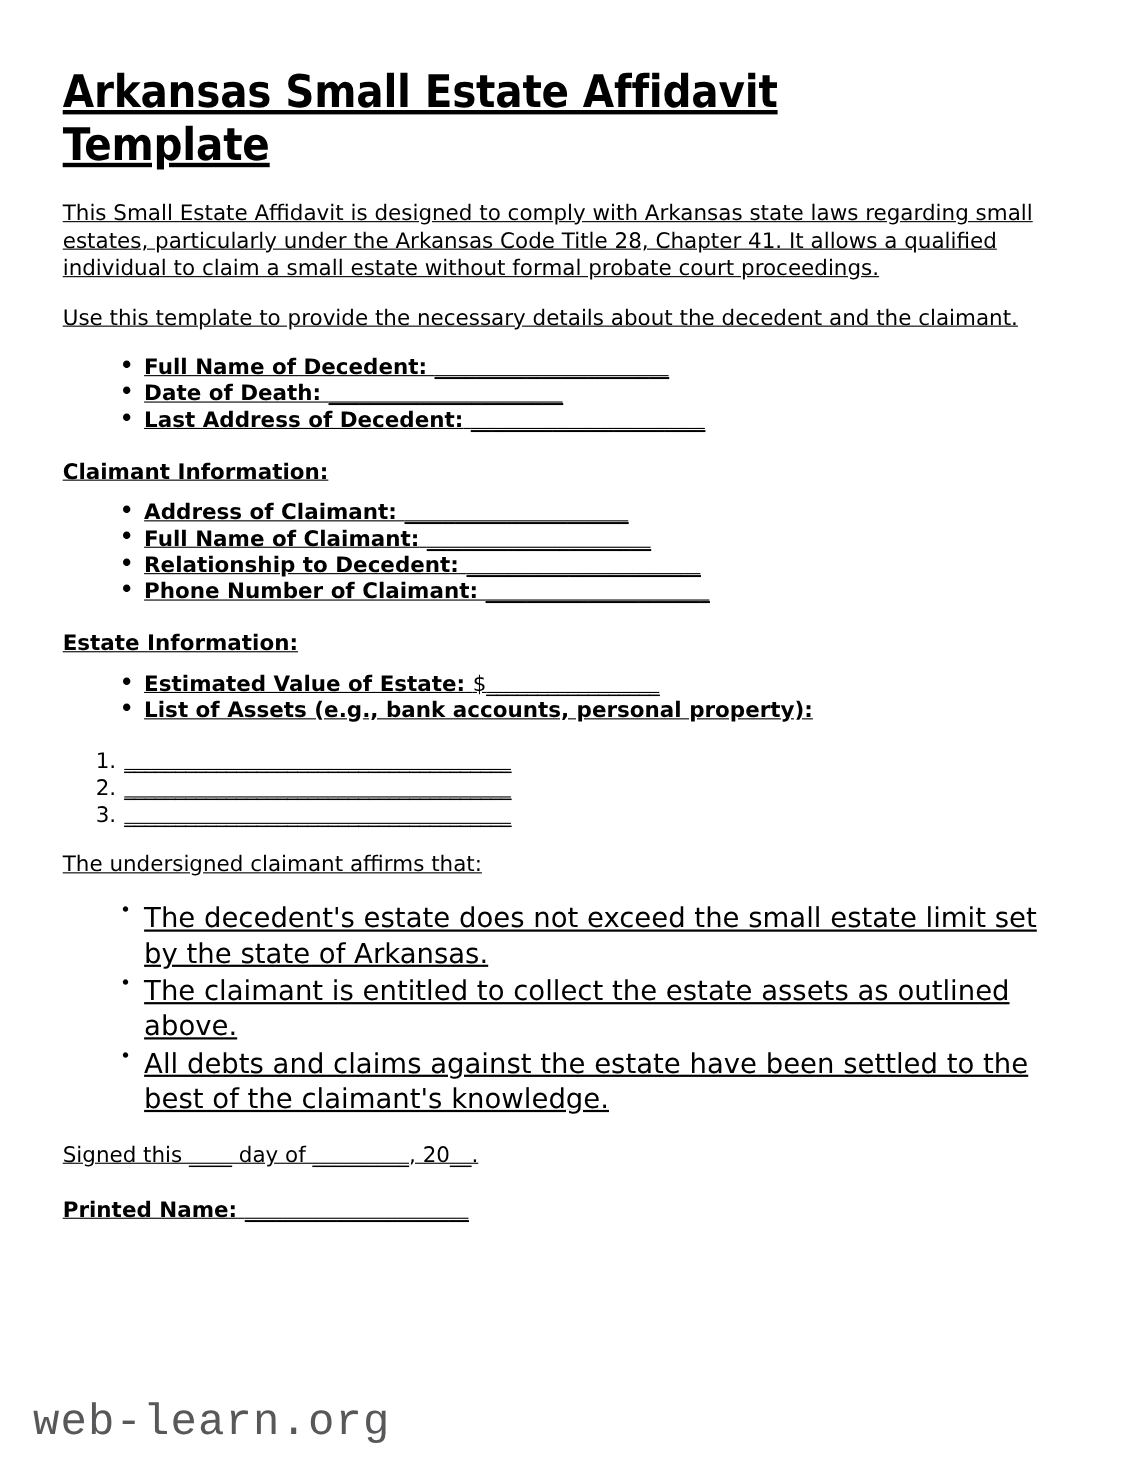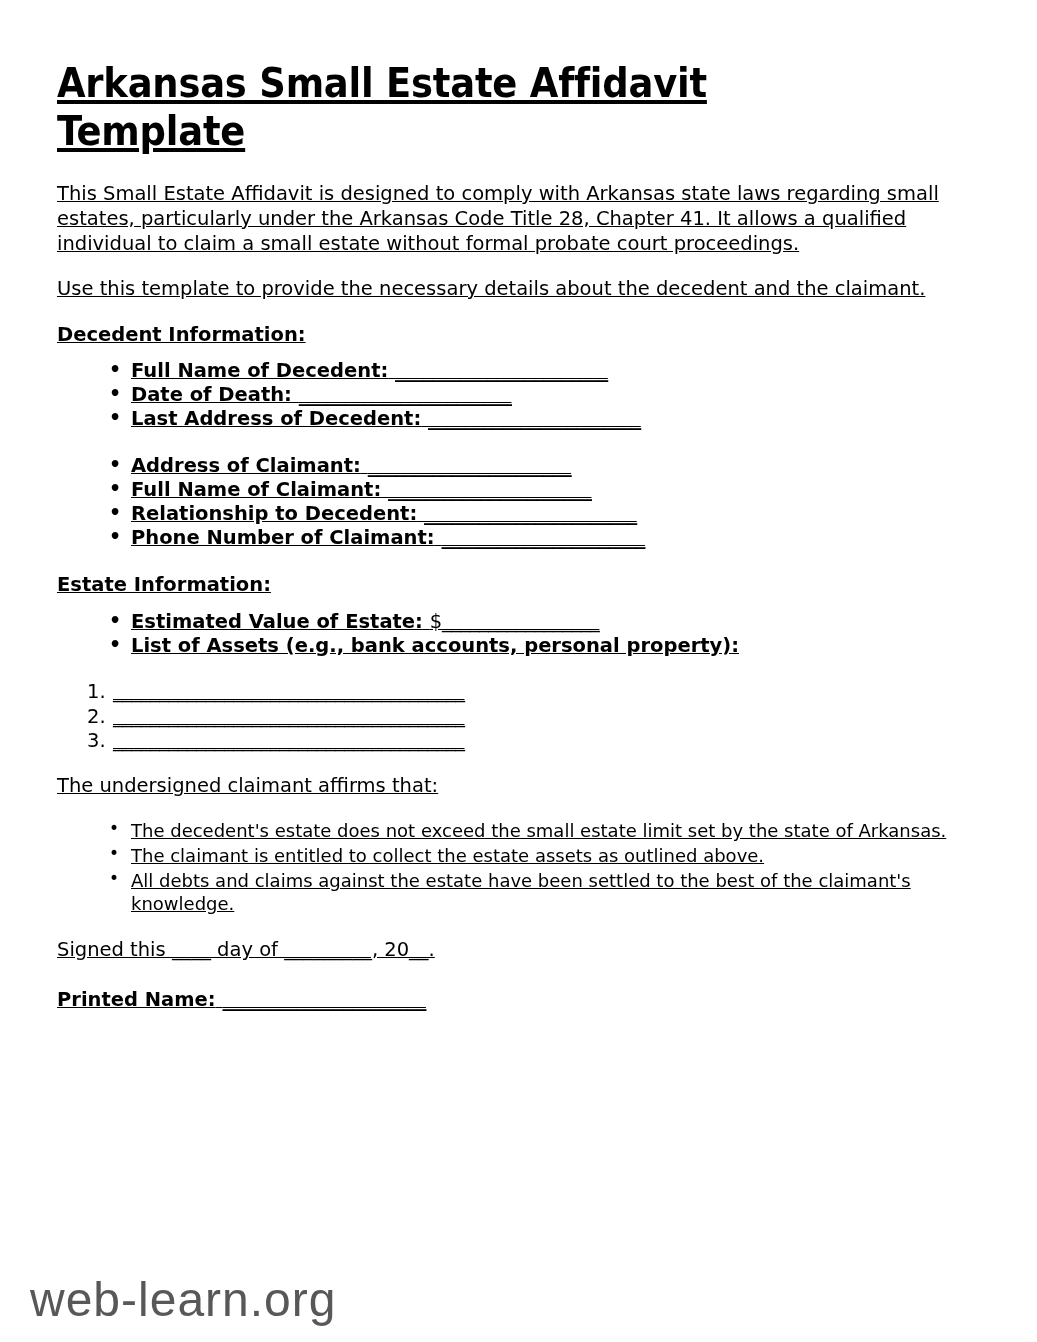--- a/index.html
+++ b/index.html
@@ -103,21 +103,21 @@
     left: 0;
     top: 0;
   }
   ul.affirms {
     list-style: none;
     margin: 0 0 22px 0;
     padding: 0 0 0 52px;
   }
   ul.affirms > li {
     position: relative;
-    font-size: 18px;
+    font-size: 25px;
     line-height: 1.28;
     padding-left: 22px;
     margin: 0 0 2px 0;
     max-width: 880px;
   }
   ul.affirms > li::before {
     content: "\2022";
     position: absolute;
     left: 0;
     top: -1px;
@@ -132,54 +132,54 @@
     font-size: 19.5px;
     font-weight: bold;
     line-height: 1.3;
     margin: 0 0 23px 0;
     white-space: nowrap;
   }
   .watermark {
     position: absolute;
     left: 30px;
     top: 1272px;
-    font-family: Liberation Sans, sans-serif;
-    font-size: 48px;
+    font-family: Liberation Mono, monospace;
+    font-size: 40px;
     letter-spacing: 1px;
     color: #58585a;
     white-space: nowrap;
   }
 </style>
 </head>
 <body>
 
 <div class="page">
 
   <h1 class="doc-title">Arkansas Small Estate Affidavit Template</h1>
 
   <p class="para">This Small Estate Affidavit is designed to comply with Arkansas state laws regarding small estates, particularly under the Arkansas Code Title 28, Chapter 41. It allows a qualified individual to claim a small estate without formal probate court proceedings.</p>
 
   <p class="para tight">Use this template to provide the necessary details about the decedent and the claimant.</p>
 
-  <div class="section-head">Decedent Information:</div>
   <ul class="fields">
     <li>
       <span>Full Name of Decedent:</span>
       <span class="blank">_______________________</span>
     </li>
     <li>
       <span>Date of Death:</span>
       <span class="blank">_______________________</span>
     </li>
     <li>
       <span>Last Address of Decedent:</span>
       <span class="blank">_______________________</span>
     </li>
   </ul>
 
+  <div class="section-head">Claimant Information:</div>
   <ul class="fields">
     <li>
       <span>Address of Claimant:</span>
       <span class="blank">______________________</span>
     </li>
     <li>
       <span>Full Name of Claimant:</span>
       <span class="blank">______________________</span>
     </li>
     <li>

